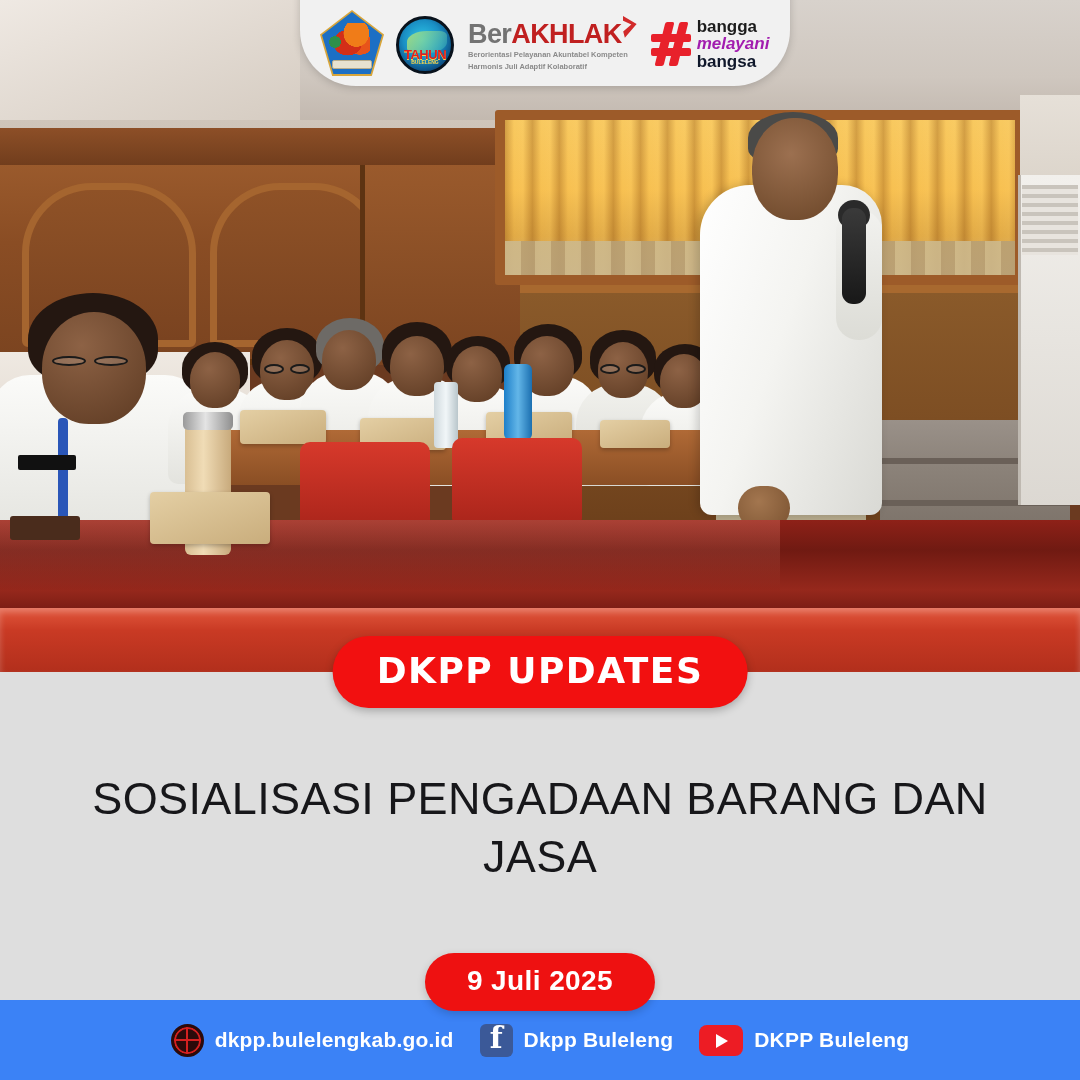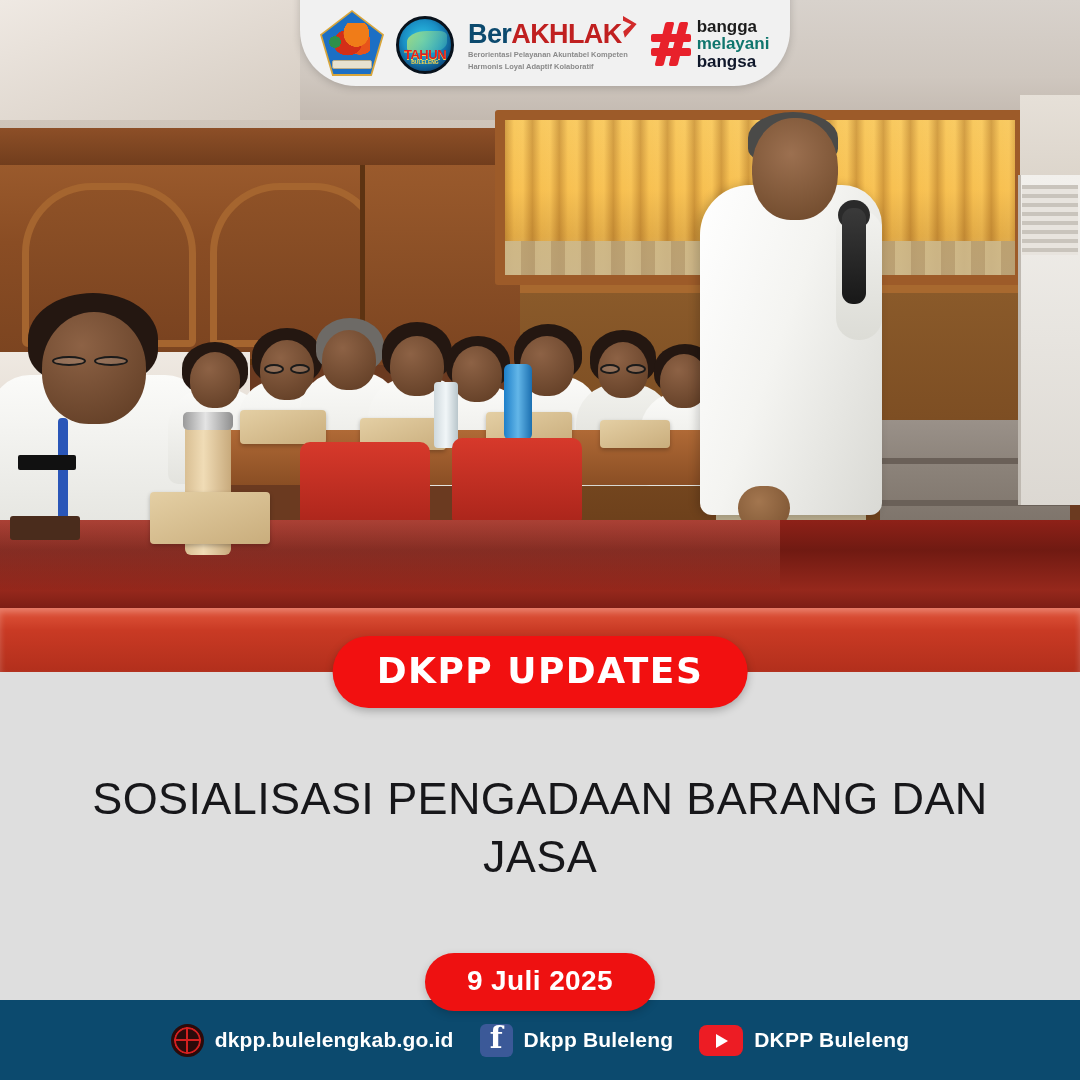--- a/index.html
+++ b/index.html
@@ -263,21 +263,21 @@
   .logo-dkpp .dkpp-sub {
     position:absolute; left:0; right:0; top:40px;
     text-align:center; font-size:5px; font-weight:bold; color:#ffd84a;
   }
   .logo-berakhlak { flex:0 0 auto; padding-bottom:2px; }
   .ba-row { display:flex; align-items:flex-start; }
   .ba-title {
     font-size:27px; font-weight:bold; color:#c02020; letter-spacing:-.6px;
     line-height:1;
   }
-  .ba-title .ber { color:#0c4a6e;margin-top:26px; }
+  .ba-title .ber { color:#737373;margin-top:26px; }
   .ba-swoosh {
     width:14px; height:22px; margin-left:1px; margin-top:-5px;
     background:#d22b2b;
     clip-path:polygon(0% 0%,100% 38%,16% 100%,4% 72%,62% 40%,0% 22%);
   }
   .ba-sub {
     font-size:7.5px; line-height:1.35; margin-top:2px; font-weight:bold;
     color:#8a8a8a; white-space:nowrap;
   }
   .logo-bangga {
@@ -288,21 +288,21 @@
   }
   .hash span {
     position:absolute; background:#e8212b; border-radius:2px;
   }
   .hash .v1 { left:9px;  top:0;  width:9px; height:44px; transform:skewX(-14deg); }
   .hash .v2 { left:23px; top:0;  width:9px; height:44px; transform:skewX(-14deg); }
   .hash .h1 { left:0;  top:12px; width:40px; height:8px; }
   .hash .h2 { left:0;  top:26px; width:40px; height:8px; }
   .bangga-text { line-height:1.02; font-weight:bold; font-size:17px; }
   .bangga-text .l1 { color:#1c1c1c; }
-  .bangga-text .l2 { color:#0f766e; }
+  .bangga-text .l2 { color:#a21caf;font-style:italic; }
   .bangga-text .l3 { color:#0f172a; }
 
   
   .panel {
     position:absolute; left:0; top:672px; width:1080px; height:330px;
     background:#DEDEDE;
   }
   .updates-badge {
     position:absolute; left:50%; top:636px; transform:translateX(-50%);
     background:#F21010; color:#fff;
@@ -327,21 +327,21 @@
     background:#EE1111; color:#fff;
     padding:12px 42px 14px; border-radius:34px;
     font-size:28px; font-weight:bold; letter-spacing:.4px;
     box-shadow:0 3px 8px rgba(0,0,0,.18);
     z-index:5; white-space:nowrap;
   }
 
   
   .footer {
     position:absolute; left:0; top:1000px; width:1080px; height:80px;
-    background:#0c4a6e;
+    background:#3b82f6;
     display:flex; align-items:center; justify-content:center;
     gap:26px; padding:0 14px;
   }
   .f-item { display:flex; align-items:center; gap:11px; }
   .f-label {
     color:#ffffff; font-size:21px; font-weight:bold; white-space:nowrap;
     letter-spacing:.2px;
   }
   .ic-globe {
     width:33px; height:33px; border-radius:50%;
@@ -505,21 +505,21 @@
   </div>
 
   <div class="logo-berakhlak">
     <div class="ba-row">
       <div class="ba-title">
         <span class="ber">Ber</span><span>AKHLAK</span>
       </div>
       <div class="ba-swoosh"></div>
     </div>
     <div class="ba-sub">Berorientasi Pelayanan Akuntabel Kompeten</div>
-    <div class="ba-sub">Harmonis Loyal Adaptif Kolaboratif</div>
+    <div class="ba-sub">Harmonis Juli Adaptif Kolaboratif</div>
   </div>
 
   <div class="logo-bangga">
     <div class="hash">
       <span class="h1"></span>
         <span class="h2"></span>
       <span class="v1"></span>
         <span class="v2"></span>
     </div>
     <div class="bangga-text">

